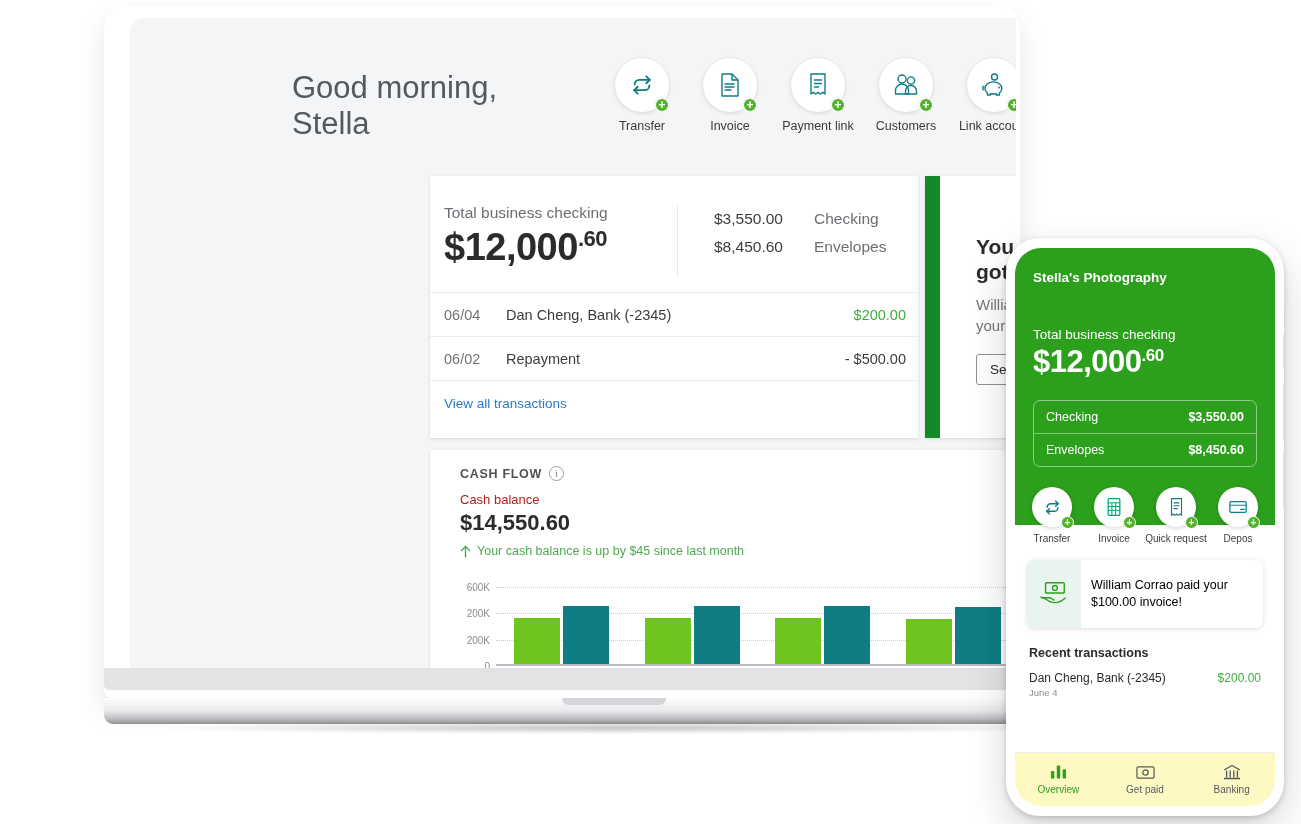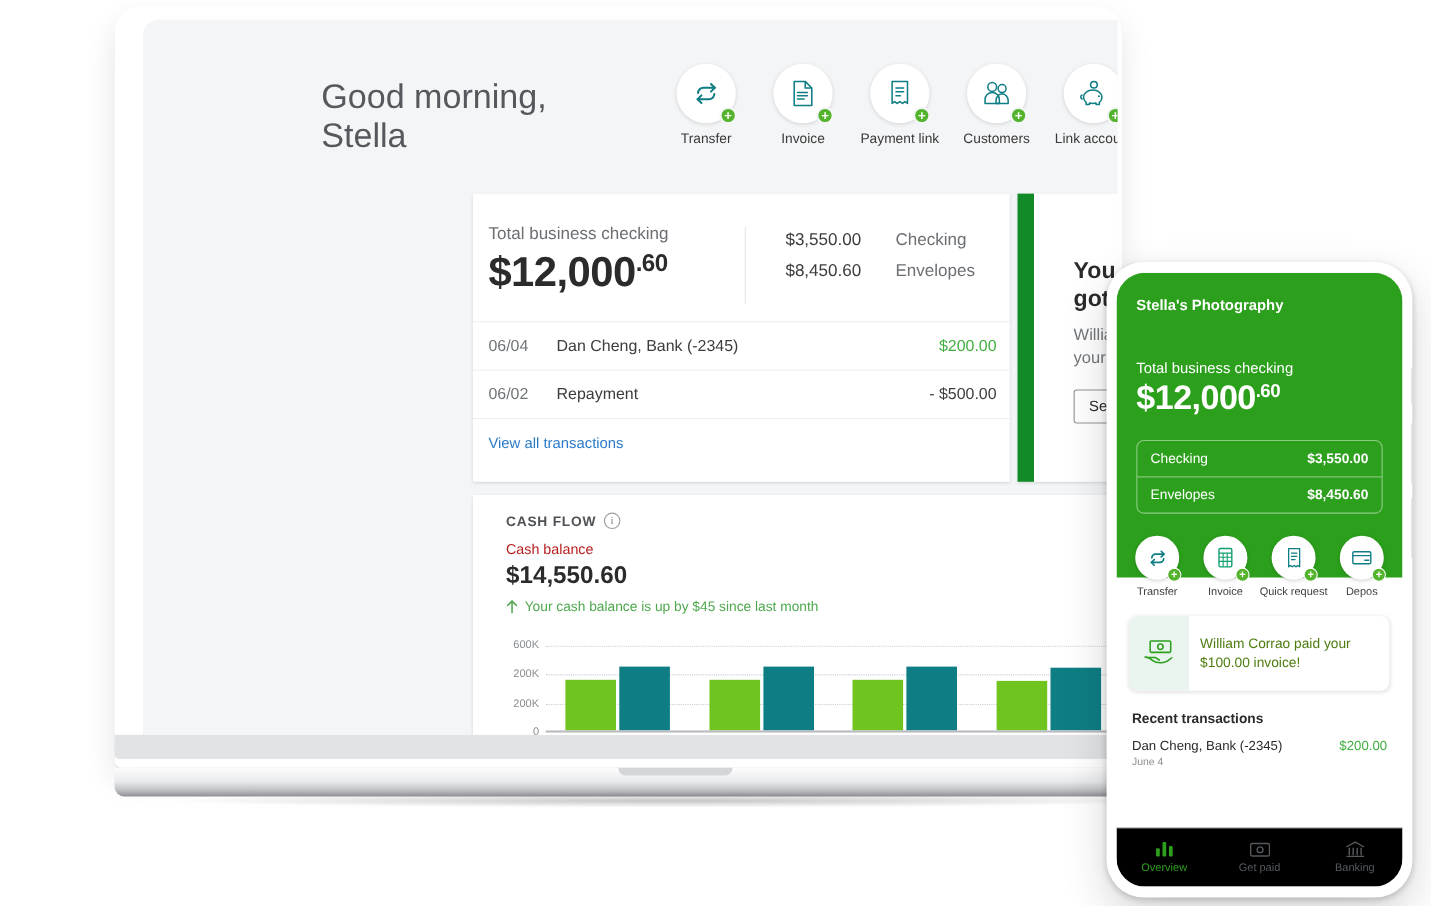--- a/index.html
+++ b/index.html
@@ -235,32 +235,32 @@
 
   .ph-notif {
     margin: 16px 12px 0 12px; display: flex; align-items: center;
     background: #ffffff; border-radius: 8px; box-shadow: 0 1px 5px rgba(0,0,0,.14);
     overflow: hidden; height: 68px;
   }
   .ph-notif-icon {
     width: 54px; height: 100%; background: #e9f4ee;
     display: flex; align-items: center; justify-content: center;
   }
-  .ph-notif-text { flex: 1; padding: 0 10px; font-size: 12.5px; line-height: 17px; color: #4d7c0f; }
+  .ph-notif-text { flex: 1; padding: 0 10px; font-size: 12.5px; line-height: 17px; color: #000000; }
 
   .ph-recent { margin: 18px 14px 0 14px; }
   .ph-recent-title { font-size: 12.5px; font-weight: 700; color: #2b2b2b; }
   .ph-tx { margin-top: 11px; display: flex; justify-content: space-between; align-items: baseline; }
   .ph-tx-name { font-size: 12px; color: #2b2b2b; }
   .ph-tx-amt { font-size: 12px; color: #3fae3f; }
   .ph-tx-date { margin-top: 2px; font-size: 9.5px; color: #8b8f93; }
 
   .ph-nav {
     position: absolute; left: 0; right: 0; bottom: 0; height: 54px;
-    border-top: 1px solid #ececec; display: flex; background: #000000;
+    border-top: 1px solid #ececec; display: flex; background: #fef9c3;
   }
   .ph-nav-item {
     flex: 1; display: flex; flex-direction: column; align-items: center;
     justify-content: center; gap: 4px; font-size: 10px; color: #555a5e;
   }
   .ph-nav-item.active { color: #2ca01c; }
 
   svg { display: block; }
 </style>
 </head>

